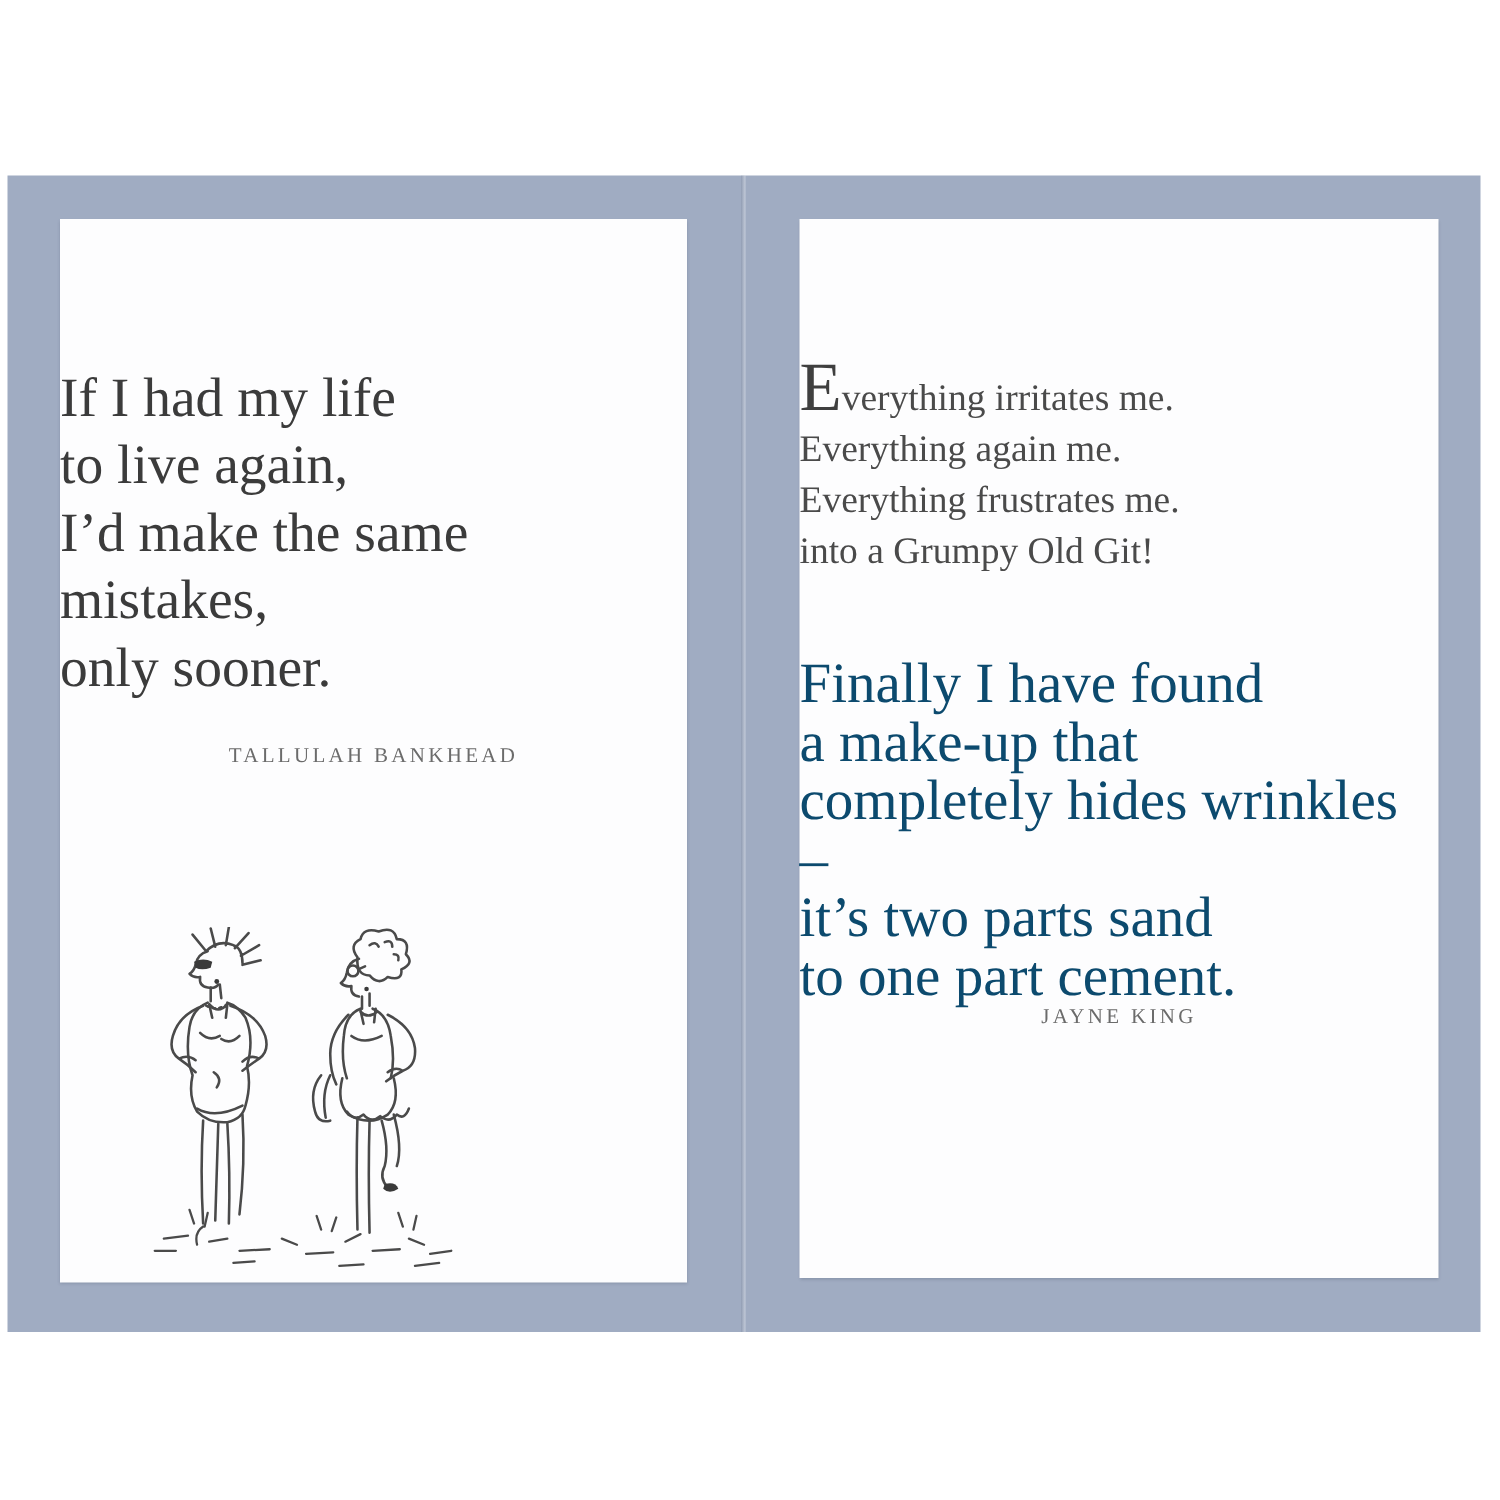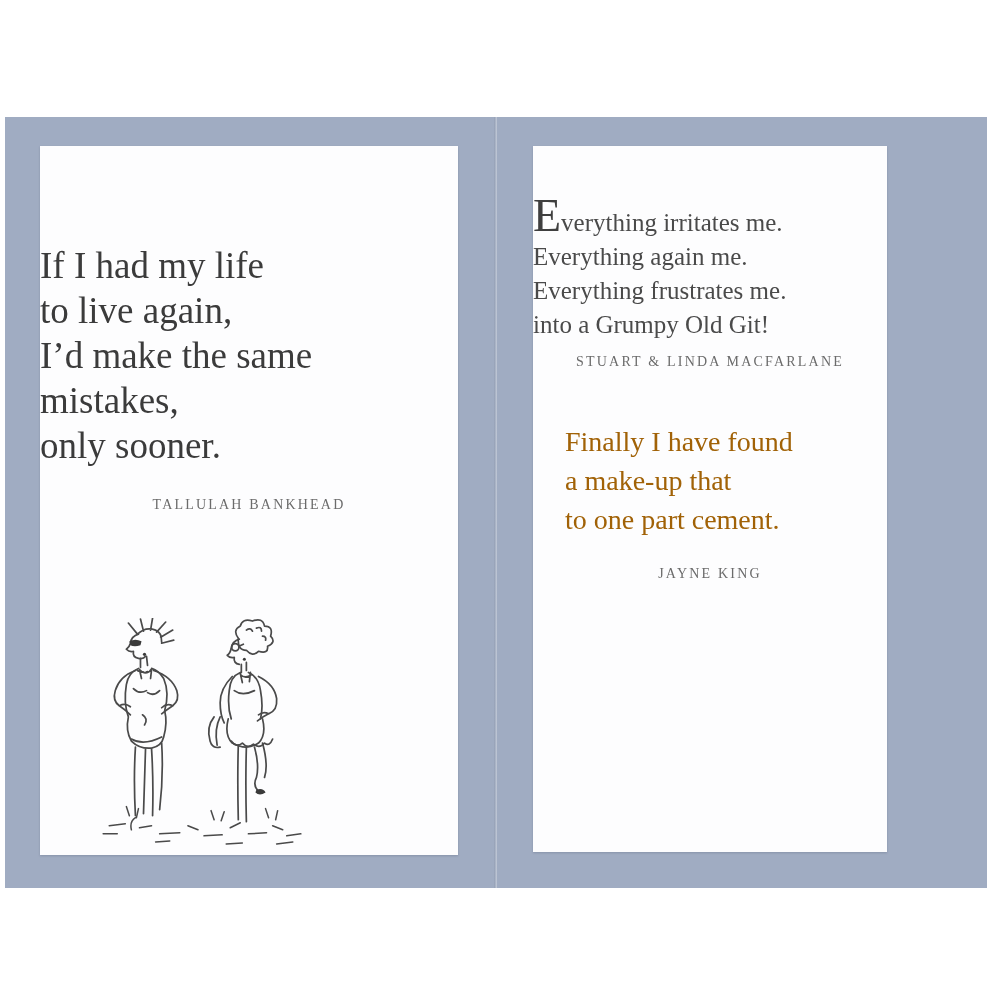--- a/index.html
+++ b/index.html
@@ -28,42 +28,42 @@
     background: linear-gradient(to right, rgba(110,122,145,0.30), rgba(255,255,255,0.38));
   }
   .page {
     position: absolute;
     top: 29px;
     background: #fdfdfe;
     box-sizing: border-box;
     box-shadow: 0 1px 2px rgba(60,70,95,0.25);
   }
   .page-left  { left: 35px;  width: 418px; height: 709px; padding-top: 97px; }
-  .page-right { left: 528px; width: 354px; height: 706px; padding-top: 60px; }
+  .page-right { left: 528px; width: 426px; height: 706px; padding-top: 103px; }
 
   .quote { text-align: left; }
   .q-left { font-size: 37px; line-height: 45px; color: #3b3b3b; }
   .q-r1   { font-size: 25px; line-height: 34px; color: #4a4a4a; }
-  .q-r2   { font-size: 28px; line-height: 39px; color: #a16207; margin-left: 32px; }
+  .q-r2   { font-size: 38px; line-height: 39px; color: #0c4a6e; }
   .q-r1 .dropcap {
     font-size: 46px;
     line-height: 0;
     color: #3f3f3f;
   }
   .attribution {
     text-align: center;
     font-size: 14px;
     line-height: 16px;
     letter-spacing: 2.2px;
     color: #6b6b6b;
   }
   .attr-left { margin-top: 29px; }
   .attr-r1   { margin-top: 12px; }
   .q-r2      { margin-top: 52px; }
-  .attr-r2   { margin-top: 27px; }
+  .attr-r2   { }
 
   .illustration {
     position: absolute;
     left: 55px;
     top: 472px;
     width: 214px;
     height: 234px;
   }
 </style>
 </head>
@@ -136,23 +136,24 @@
       </svg>
     </div>
 
     <div class="page page-right">
       <div class="quote q-r1">
         <div class="line"><span class="dropcap">E</span><span>verything irritates me.</span></div>
         <div class="line">Everything again me.</div>
         <div class="line">Everything frustrates me.</div>
         <div class="line">into a Grumpy Old Git!</div>
       </div>
-      <div class="attribution attr-r1">STUART &amp; LINDA MACFARLANE</div>
 
       <div class="quote q-r2">
         <div class="line">Finally I have found</div>
         <div class="line">a make-up that</div>
+        <div class="line">completely hides wrinkles –</div>
+        <div class="line">it’s two parts sand</div>
         <div class="line">to one part cement.</div>
       </div>
       <div class="attribution attr-r2">JAYNE KING</div>
     </div>
   </div>
 </div>
 
 </body></html>

